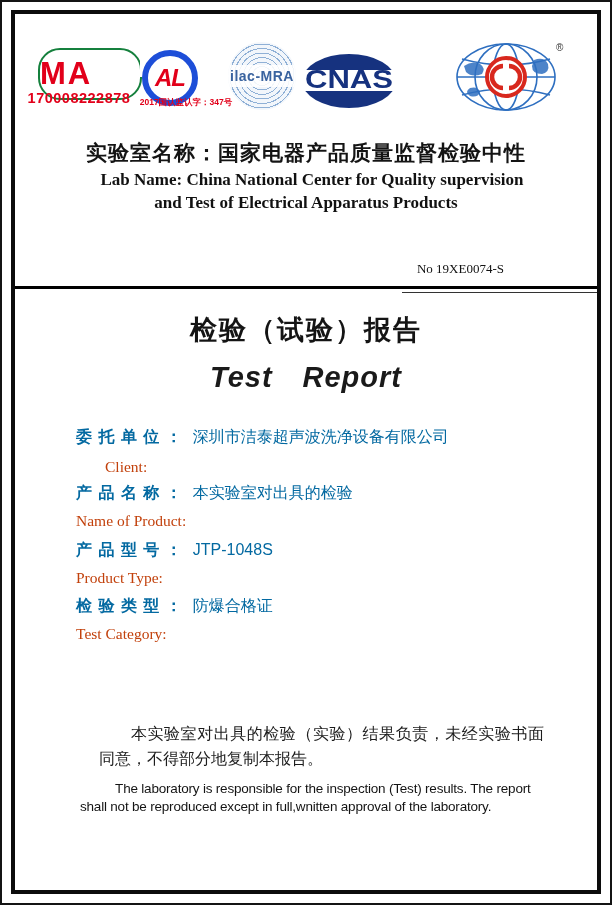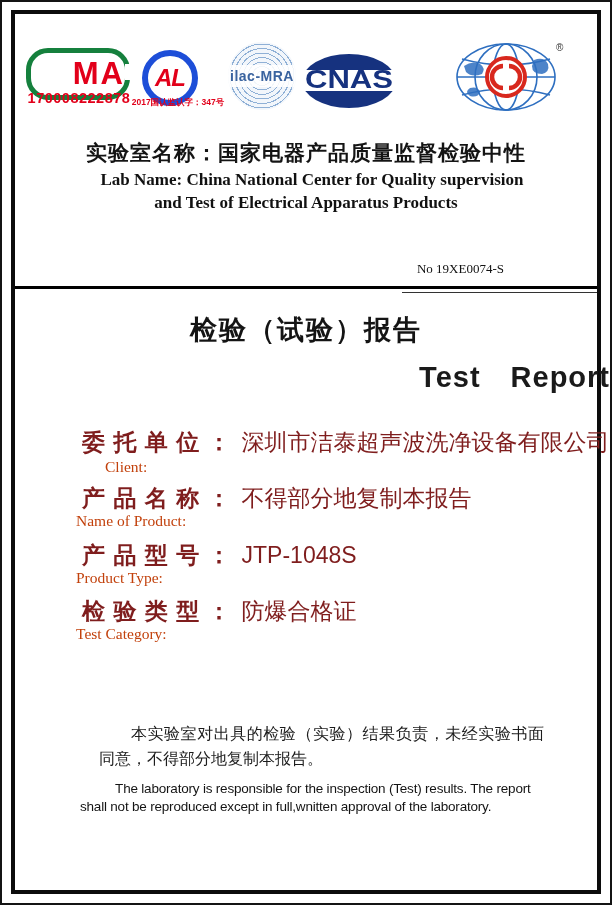--- a/index.html
+++ b/index.html
@@ -9,36 +9,36 @@
     border:2px solid #141414; overflow:hidden; margin:0 auto;
   }
   .frame {
     position:absolute; left:9px; top:8px; right:9px; bottom:9px;
     border:4px solid #0c0c0c; pointer-events:none;
   }
   .abs { position:absolute; }
 
   
   .cma-box {
-    left:24px; top:46px; width:104px; height:52px;
-    border:5px solid #15803d; border-radius:22px;
-    display:flex; align-items:center; justify-content:flex-end;
+    left:36px; top:46px; width:104px; height:52px;
+    border:2px solid #15803d; border-radius:22px;
+    display:flex; align-items:center; justify-content:flex-start;
   }
   .cma-notch { position:absolute; right:-7px; top:11px; width:7px; height:16px; background:#fff; }
   .cma-letters { font-weight:bold; font-size:31px; color:#e2001a; letter-spacing:2px; }
   .cma-number { left:22px; top:88px; width:110px; text-align:center;
     color:#e2001a; font-size:14.5px; font-weight:bold; letter-spacing:.5px; }
 
   .cal-circle {
     left:140px; top:48px; width:56px; height:56px;
     border:6px solid #1d4ed8; border-radius:50%;
     display:flex; align-items:center; justify-content:center;
   }
   .cal-letters { font-weight:bold; font-size:24px; color:#e2001a; letter-spacing:-1px; font-style:italic; }
-  .cal-caption { left:116px; top:95px; width:120px; text-align:center;
+  .cal-caption { left:124px; top:95px; width:120px; text-align:center;
     color:#e2001a; font-size:8.5px; font-weight:bold; white-space:nowrap; }
 
   .ilac-circle {
     left:226px; top:40px; width:68px; height:68px; border-radius:50%;
     background:repeating-radial-gradient(circle at 50% 50%,
       #8fb0d6 0, #8fb0d6 1px, #f2f6fb 1px, #f2f6fb 4.5px);
     display:flex; align-items:center; justify-content:center; overflow:hidden;
   }
   .ilac-band { width:100%; background:rgba(255,255,255,.88); text-align:center; padding:2px 0; }
   .ilac-label { color:#3a639f; font-size:14px; font-weight:bold; letter-spacing:.5px; }
@@ -60,25 +60,25 @@
 
   
   .report-no { top:259px; right:106px; font-family:"Liberation Serif", serif;
     font-size:13px; color:#111; }
   .rule-thick { top:284px; left:13px; right:13px; height:3px; background:#000; }
   .rule-thin { top:290px; right:13px; width:195px; height:1px; background:#333; }
 
   
   .title-cn { left:0; right:0; top:310px; text-align:center;
     font-size:27px; font-weight:bold; color:#141414; letter-spacing:2px; }
-  .title-en { left:0; right:0; top:356px; text-align:right;
-    font-size:29px; font-weight:bold; color:#1a1a1a; letter-spacing:1px; }
+  .title-en { left:0; right:0; top:356px; text-align:center;
+    font-size:29px; font-weight:bold; color:#1a1a1a; letter-spacing:1px;font-style:italic; }
 
   
-  .field-cn { left:80px; font-size:23px; color:#7f1d1d; white-space:nowrap; }
+  .field-cn { left:74px; font-size:16px; color:#0369a1; white-space:nowrap; }
   .field-cn .lbl { font-weight:600; letter-spacing:1px; }
   .field-cn .val { margin-left:10px; font-weight:500; }
   .field-en { font-family:"Liberation Serif", serif; font-size:15.5px; color:#c2410c; }
   .f1cn { top:425px; } .f1en { top:456px; left:103px; }
   .f2cn { top:481px; } .f2en { top:510px; left:74px; }
   .f3cn { top:538px; } .f3en { top:567px; left:74px; }
   .f4cn { top:594px; } .f4en { top:623px; left:74px; }
 
   
   .disc-cn { left:80px; right:66px; top:720px; font-size:16px; color:#1c1c1c;
@@ -147,21 +147,21 @@
 
   <div class="abs title-cn">检验（试验）报告</div>
   <div class="abs title-en">Test　Report</div>
 
   <div class="abs field-cn f1cn">
     <span class="lbl">委 托 单 位 ：</span><span class="val">深圳市洁泰超声波洗净设备有限公司</span>
   </div>
   <div class="abs field-en f1en">Client:</div>
 
   <div class="abs field-cn f2cn">
-    <span class="lbl">产 品 名 称 ：</span><span class="val">不得部分地复制本报告</span>
+    <span class="lbl">产 品 名 称 ：</span><span class="val">本实验室对出具的检验</span>
   </div>
   <div class="abs field-en f2en">Name of Product:</div>
 
   <div class="abs field-cn f3cn">
     <span class="lbl">产 品 型 号 ：</span><span class="val">JTP-1048S</span>
   </div>
   <div class="abs field-en f3en">Product Type:</div>
 
   <div class="abs field-cn f4cn">
     <span class="lbl">检 验 类 型 ：</span><span class="val">防爆合格证</span>

